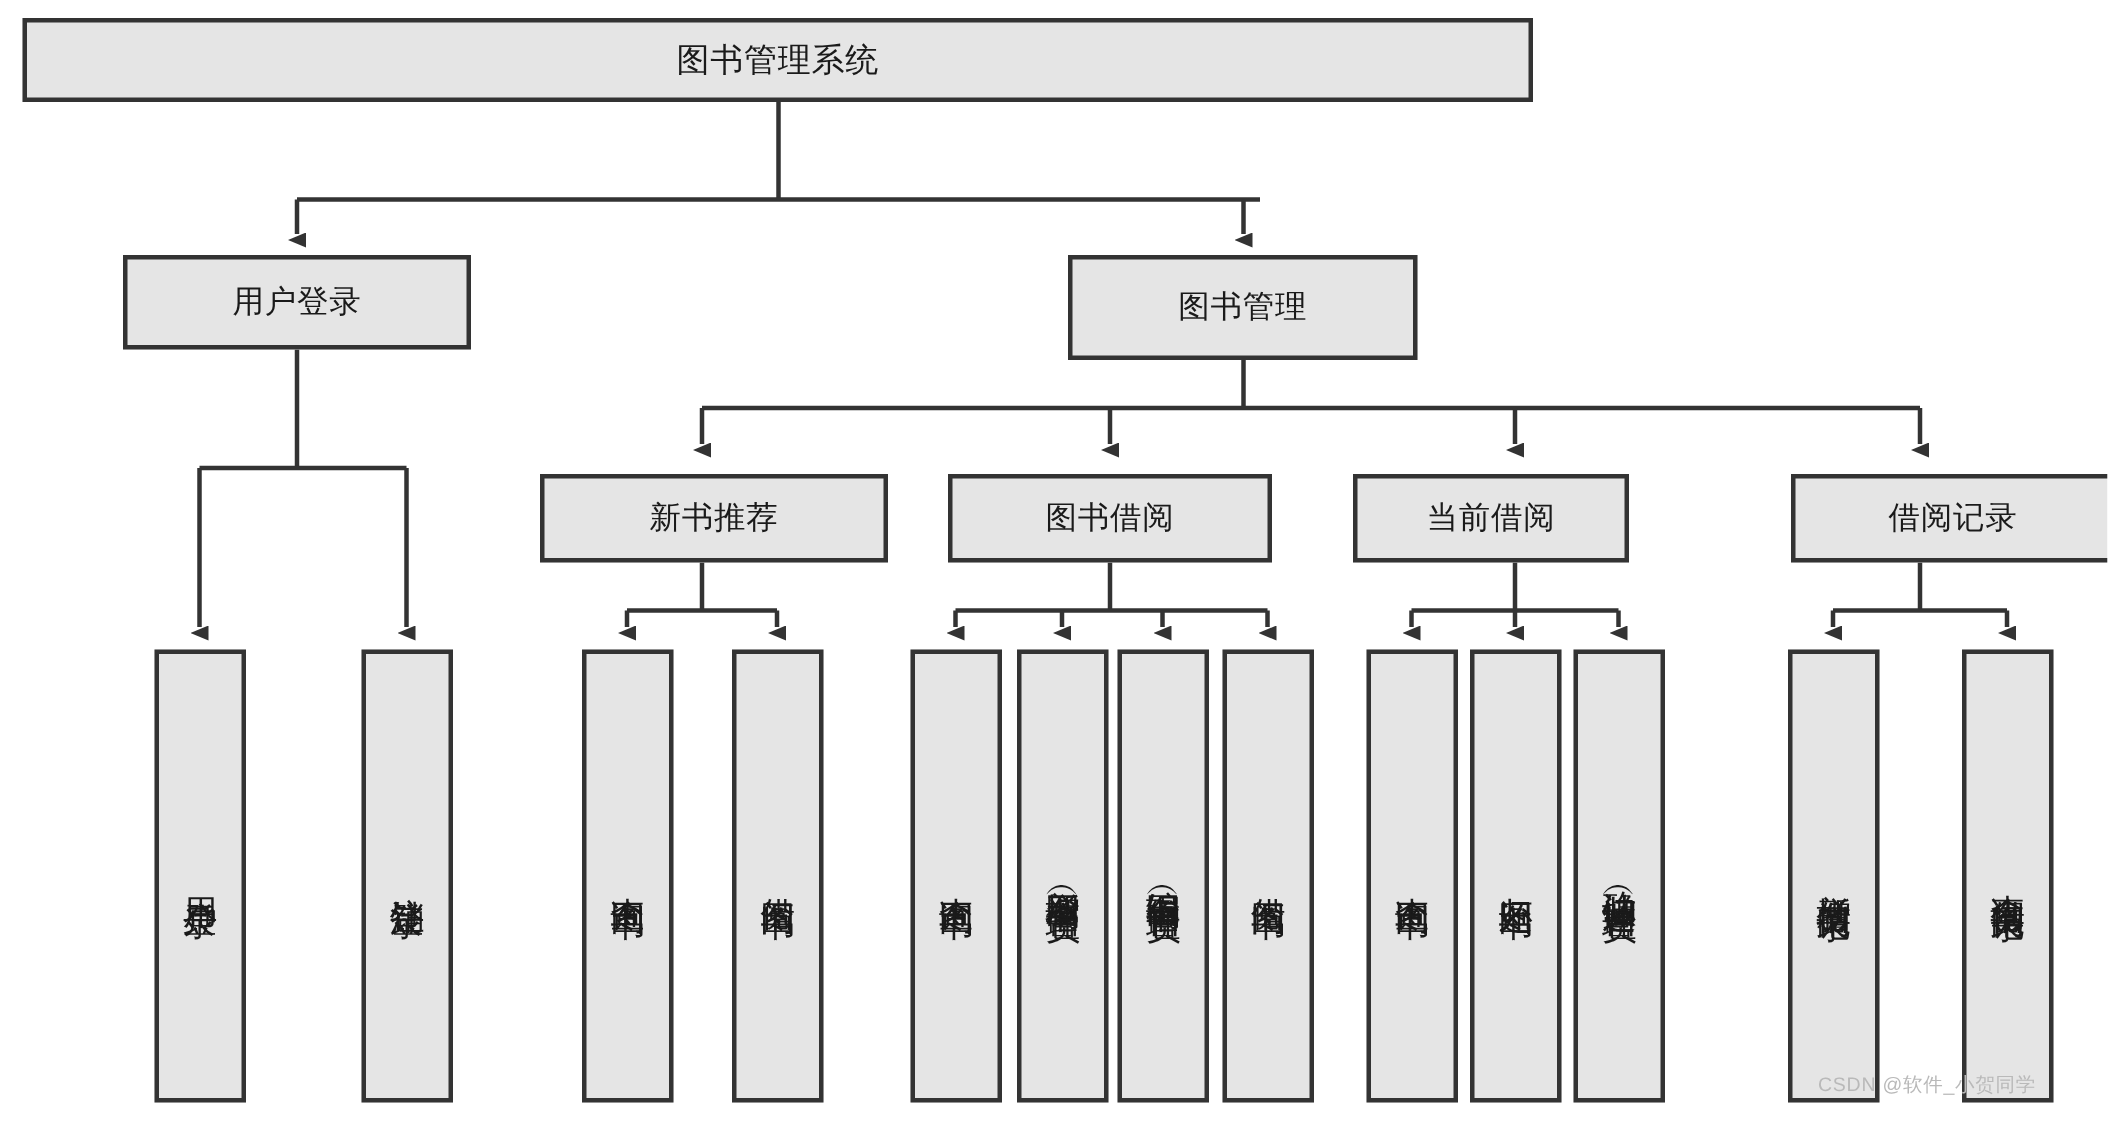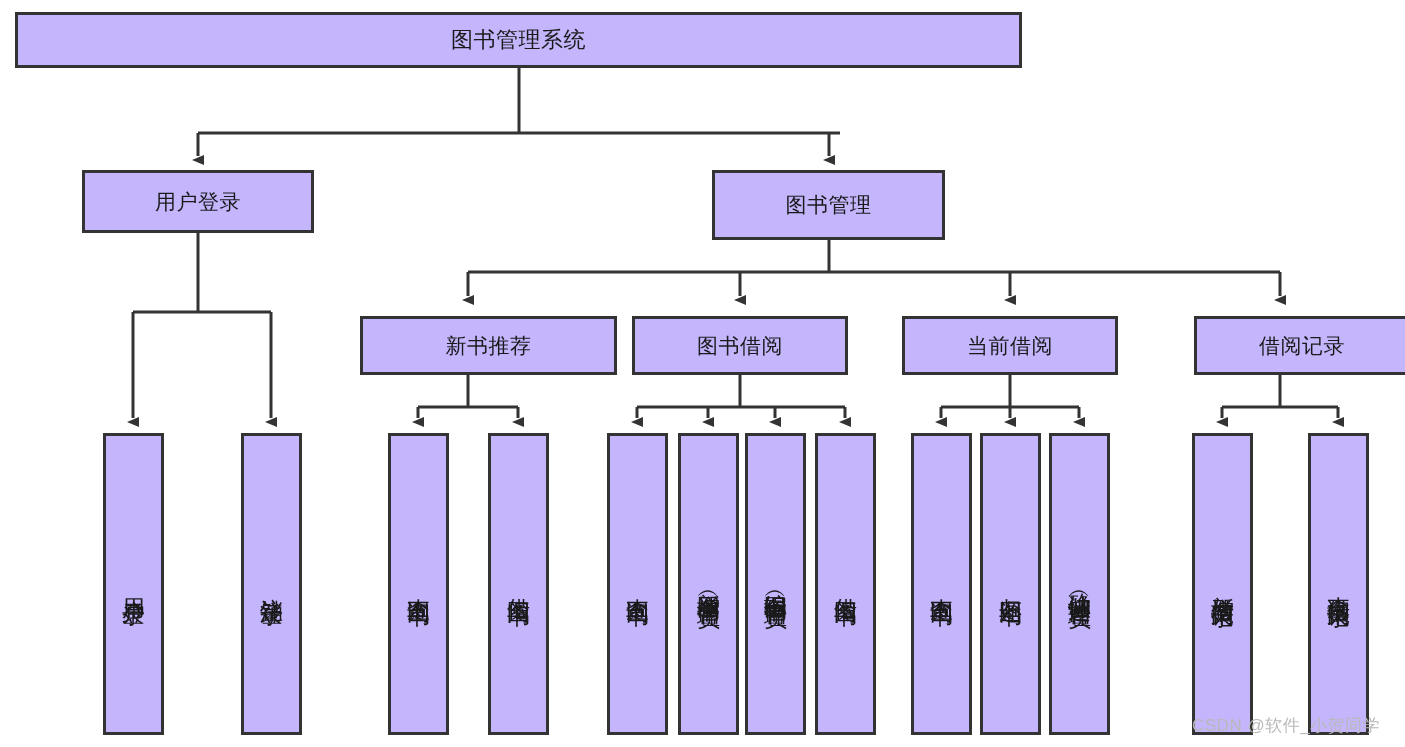--- a/index.html
+++ b/index.html
@@ -22,21 +22,21 @@
     position: absolute;
     left: 0;
     top: 0;
     width: 1405px;
     height: 747px;
     pointer-events: none;
   }
   .node {
     position: absolute;
     box-sizing: border-box;
-    background: #c4b5fd;
+    background: #e5e5e5;
     border: 3px solid #333333;
     display: flex;
     align-items: center;
     justify-content: center;
     color: #1a1a1a;
   }
   .node.horizontal {
     font-size: 21px;
     letter-spacing: 0.5px;
     line-height: 1.2;
@@ -51,24 +51,25 @@
     padding: 6px 0;
     text-align: center;
   }
   .node.root {
     font-size: 22px;
   }
   .watermark {
     position: absolute;
     left: 1192px;
     top: 714px;
-    font-size: 17px;
+    font-size: 13px;
     color: #b9b9b9;
     white-space: nowrap;
     letter-spacing: 0.5px;
+    padding-left: 20px;
   }
 </style>
 </head>
 <body>
 
 <div id="diagram-root">
 
   <svg id="wires" viewBox="0 0 1405 747" width="1405" height="747">
     <defs>
       <marker id="arrowhead" markerWidth="10" markerHeight="12" refX="1" refY="6" orient="auto" markerUnits="userSpaceOnUse">
@@ -124,29 +125,29 @@
   </div>
 
   <div class="node horizontal" style="left:82px; top:170px; width:232px; height:63px;">
     <span>用户登录</span>
   </div>
 
   <div class="node horizontal" style="left:712px; top:170px; width:233px; height:70px;">
     <span>图书管理</span>
   </div>
 
-  <div class="node horizontal" style="left:360px; top:316px; width:257px; height:59px;">
+  <div class="node horizontal" style="left:360px; top:316px; width:232px; height:59px;">
     <span>新书推荐</span>
   </div>
 
   <div class="node horizontal" style="left:632px; top:316px; width:216px; height:59px;">
     <span>图书借阅</span>
   </div>
 
-  <div class="node horizontal" style="left:902px; top:316px; width:216px; height:59px;">
+  <div class="node horizontal" style="left:902px; top:316px; width:184px; height:59px;">
     <span>当前借阅</span>
   </div>
 
   <div class="node horizontal" style="left:1172px; top:316px; width:216px; height:59px;margin-left:22px;">
     <span>借阅记录</span>
   </div>
 
   <div class="node vertical" style="left:103px; top:433px; width:61px; height:302px;">
     <span>用户登录</span>
   </div>

